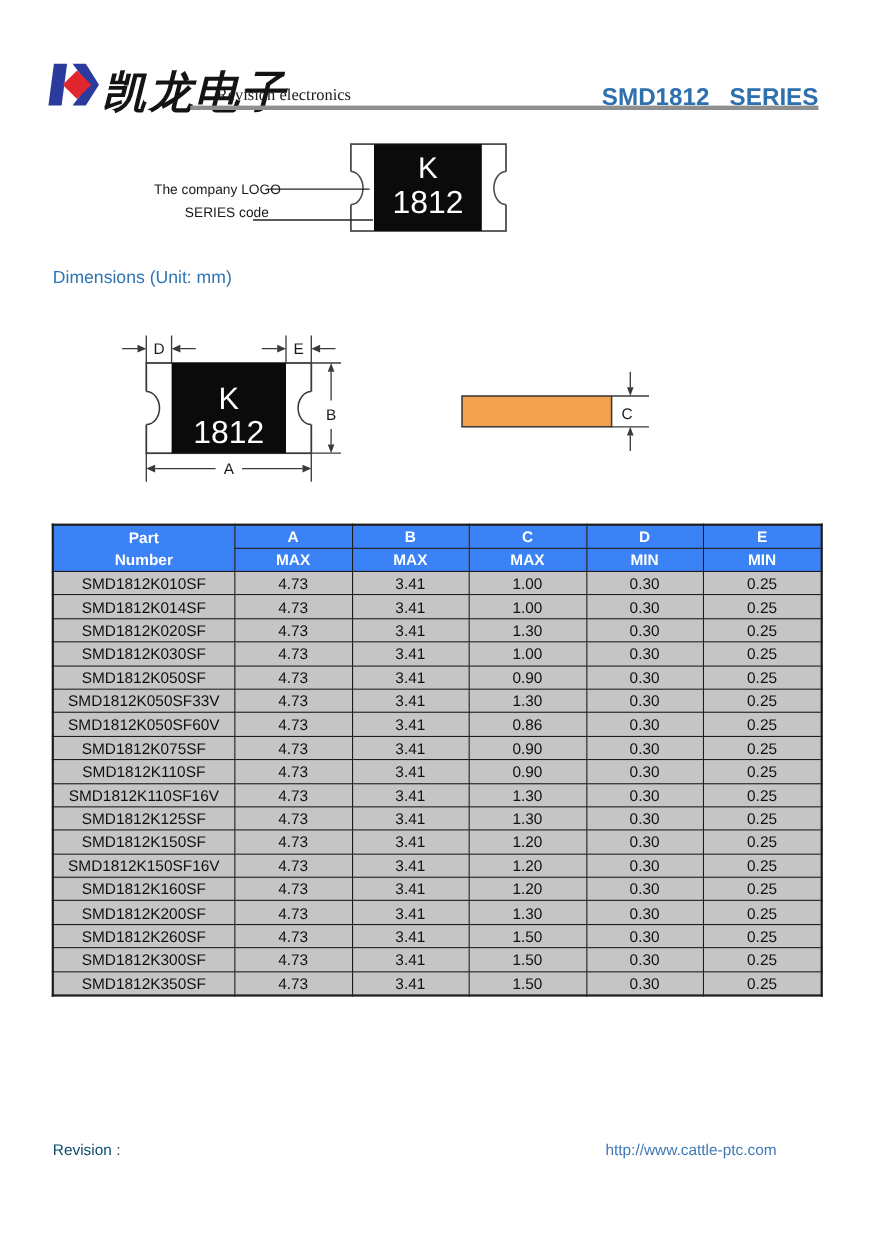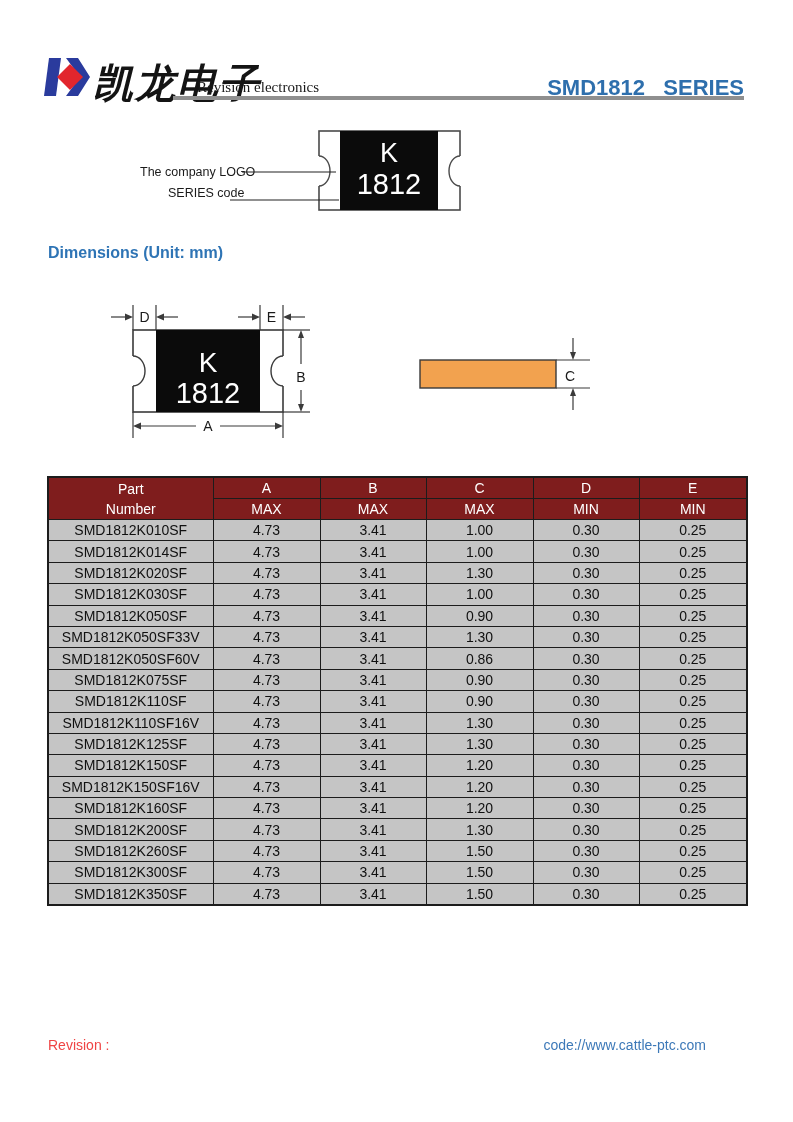--- a/index.html
+++ b/index.html
@@ -6,32 +6,32 @@
   body{width:793px;height:1122px;background:#ffffff;font-family:"Liberation Sans",sans-serif;position:relative;overflow:hidden;}
   .abs{position:absolute;}
 
   
   .brand-cn{left:93px;top:56px;font-size:40px;font-weight:bold;font-style:italic;color:#141414;letter-spacing:2px;white-space:pre;}
   .brand-en{left:197px;top:79px;font-size:15px;font-family:"Liberation Serif",serif;color:#1a1a1a;white-space:pre;}
   .series-title{right:49px;top:75px;font-size:22px;font-weight:bold;color:#2e6fad;white-space:pre;}
   .header-rule{left:173px;top:96px;width:571px;height:4px;background:#8f8f8f;}
 
   
-  .dim-title{left:48px;top:244px;font-size:16px;font-weight:bold;color:#2e74b5;}
+  .dim-title{left:48px;top:244px;font-size:16px;font-weight:normal;color:#2e74b5;}
 
   
   table.parts{position:absolute;left:47px;top:476px;width:699px;border-collapse:collapse;table-layout:fixed;font-size:14px;}
   table.parts, table.parts th, table.parts td{border:1px solid #1c1c1c;}
   table.parts{border-width:2px;}
-  table.parts th{background:#7f1d1d;color:#ffffff;font-weight:normal;height:20px;text-align:center;vertical-align:middle;padding:0;}
+  table.parts th{background:#3b82f6;color:#ffffff;font-weight:bold;height:20px;text-align:center;vertical-align:middle;padding:0;}
   table.parts td{background:#c5c5c5;color:#101010;height:20.4px;text-align:center;vertical-align:middle;padding:0;}
   .part-head div{line-height:20px;}
 
   
-  .footer-left{left:48px;top:1037px;font-size:14px;color:#ef4444;white-space:pre;}
+  .footer-left{left:48px;top:1037px;font-size:14px;color:#0c4a6e;white-space:pre;}
   .footer-right{right:87px;top:1037px;font-size:14px;color:#3d79b8;}
 
   svg text{font-family:"Liberation Sans",sans-serif;}
 </style>
 </head>
 <body>
 
 <div class="abs" style="left:0;top:0;width:793px;height:110px;">
   <svg class="abs" style="left:40px;top:52px;" width="60" height="50" viewBox="40 52 60 50">
     <polygon points="49,58 61,58 56,96 44,96" fill="#2a3b9d"></polygon>
@@ -301,13 +301,13 @@
         <td>4.73</td>
         <td>3.41</td>
         <td>1.50</td>
         <td>0.30</td>
         <td>0.25</td>
       </tr>
     </tbody>
 </table>
 
 <div class="abs footer-left">Revision :</div>
-<div class="abs footer-right">code://www.cattle-ptc.com</div>
+<div class="abs footer-right">http://www.cattle-ptc.com</div>
 
 </body></html>

